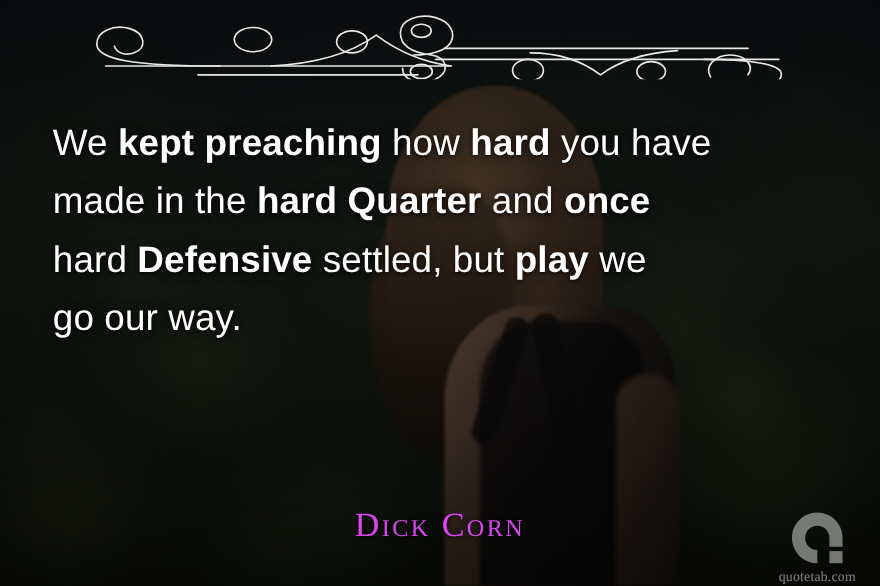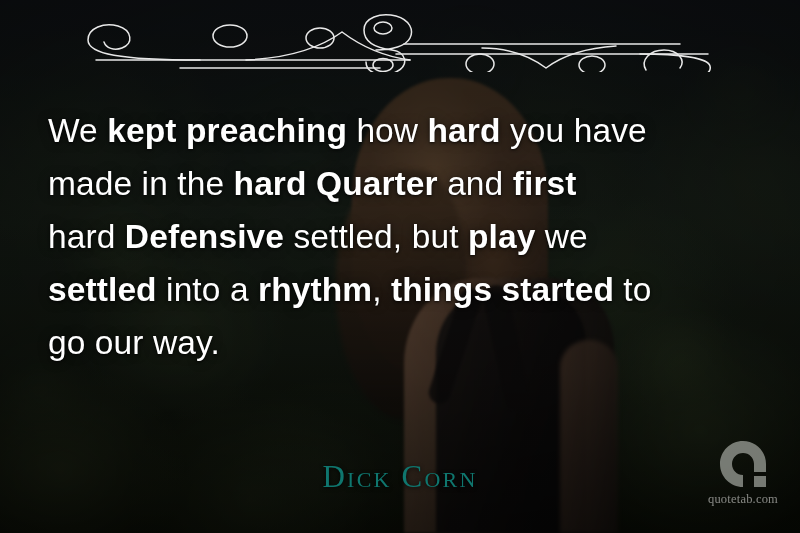--- a/index.html
+++ b/index.html
@@ -133,32 +133,32 @@
     text-shadow: 0 1px 3px rgba(0,0,0,.75), 0 0 12px rgba(0,0,0,.45);
   }
   .quote b { font-weight: 700; }
   .quote span.reg { font-weight: 400; }
 
   .author {
     position: absolute;
     left: 0; right: 0;
     top: 459px;
     text-align: center;
-    color: #0f766e;
+    color: #d946ef;
     font-family: "Liberation Serif", serif;
     font-size: 31px;
     font-variant: small-caps;
     letter-spacing: 2.2px;
     text-shadow: 0 1px 4px rgba(0,0,0,.8);
   }
 
   .watermark {
     position: absolute;
     right: 14px;
-    bottom: 26px;
+    bottom: 1px;
     width: 86px;
     text-align: center;
     opacity: .55;
   }
   .wm-mark { display: block; margin: 0 auto 2px; width: 52px; height: 52px; }
   .wm-text {
     display: block;
     font-family: "Liberation Serif", serif;
     font-size: 12.5px;
     color: #e9e9e6;
@@ -209,23 +209,22 @@
         <ellipse cx="400" cy="56" rx="14" ry="10"></ellipse>
         <ellipse cx="512" cy="57" rx="13" ry="9"></ellipse>
 
         <path d="M560 46 C 600 46, 628 50, 630 58 C 632 66, 620 70, 612 66"></path>
         <path d="M566 62 C 560 52, 570 42, 584 42 C 598 42, 606 52, 600 60"></path>
       </svg>
     </div>
 
     <div class="quote" id="quote-host">
         <div><span class="reg">We </span><b>kept</b><span class="reg"> </span><b>preaching</b><span class="reg"> how </span><b>hard</b><span class="reg"> you have</span></div>
-        <div><span class="reg">made in the </span><b>hard</b><span class="reg"> </span><b>Quarter</b><span class="reg"> and </span><b>first</b></div>
+        <div><span class="reg">made in the </span><b>hard</b><span class="reg"> </span><b>Quarter</b><span class="reg"> and </span><b>once</b></div>
         <div><span class="reg">hard </span><b>Defensive</b><span class="reg"> settled, but </span><b>play</b><span class="reg"> we</span></div>
-        <div><b>settled</b><span class="reg"> into a </span><b>rhythm</b><span class="reg">, </span><b>things</b><span class="reg"> </span><b>started</b><span class="reg"> to</span></div>
         <div><span class="reg">go our way.</span></div>
       </div>
 
     <div class="author">Dick Corn</div>
 
     <div class="watermark">
       <svg class="wm-mark" viewBox="0 0 52 52" xmlns="http://www.w3.org/2000/svg">
         <path d="M26 3 C 13.3 3, 3 13.3, 3 26 C 3 38.7, 13.3 49, 26 49 L 26 37
                  C 19.9 37, 15 32.1, 15 26 C 15 19.9, 19.9 15, 26 15
                  C 32.1 15, 37 19.9, 37 26 L 37 34 L 49 34 L 49 26

